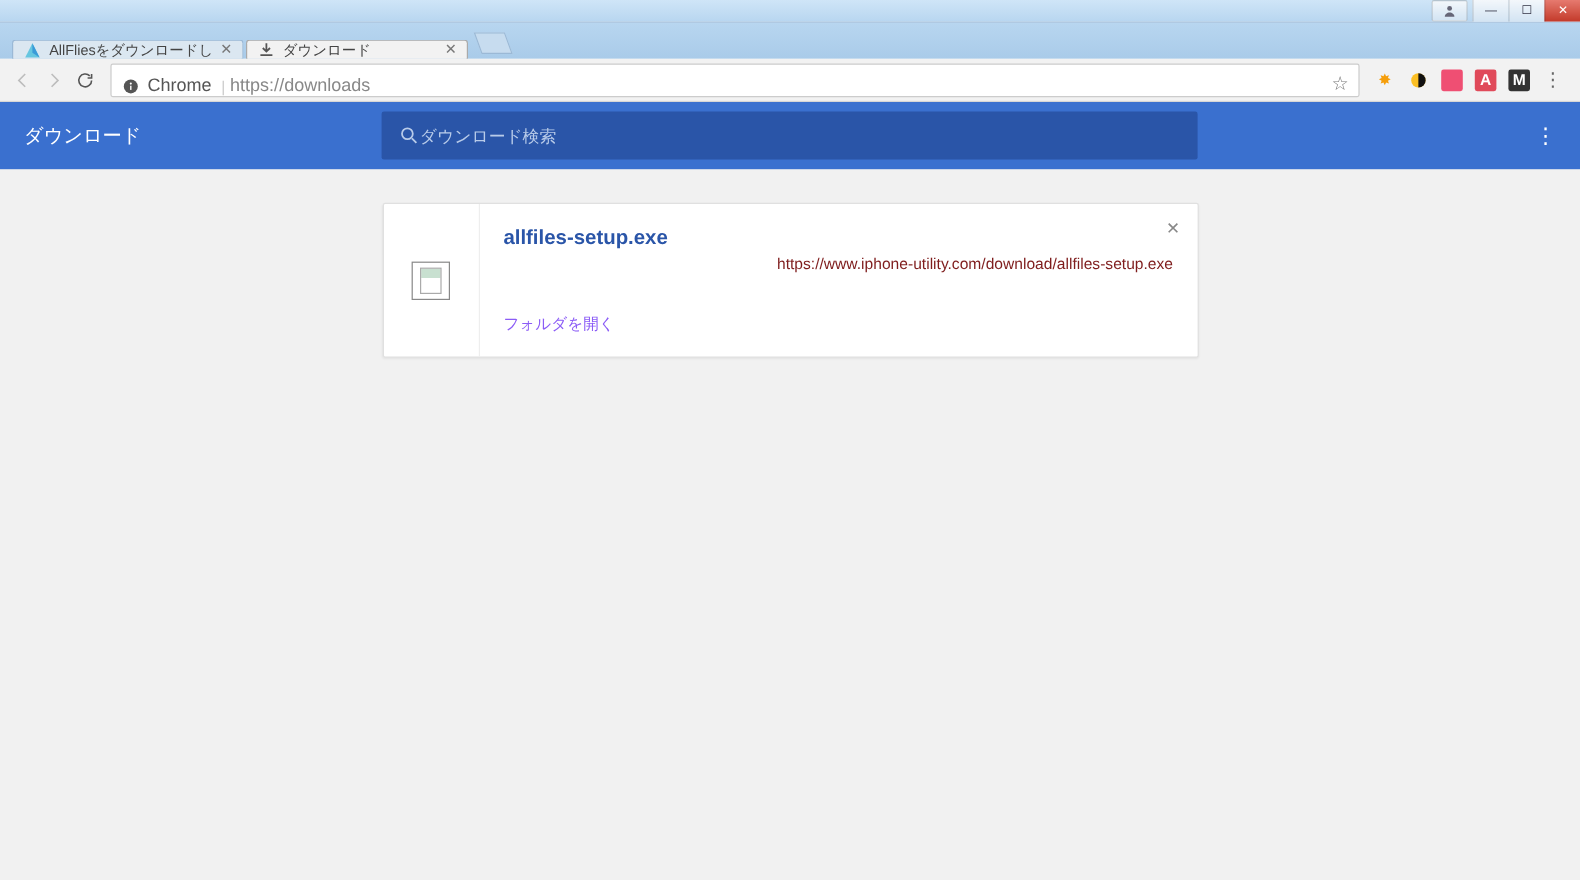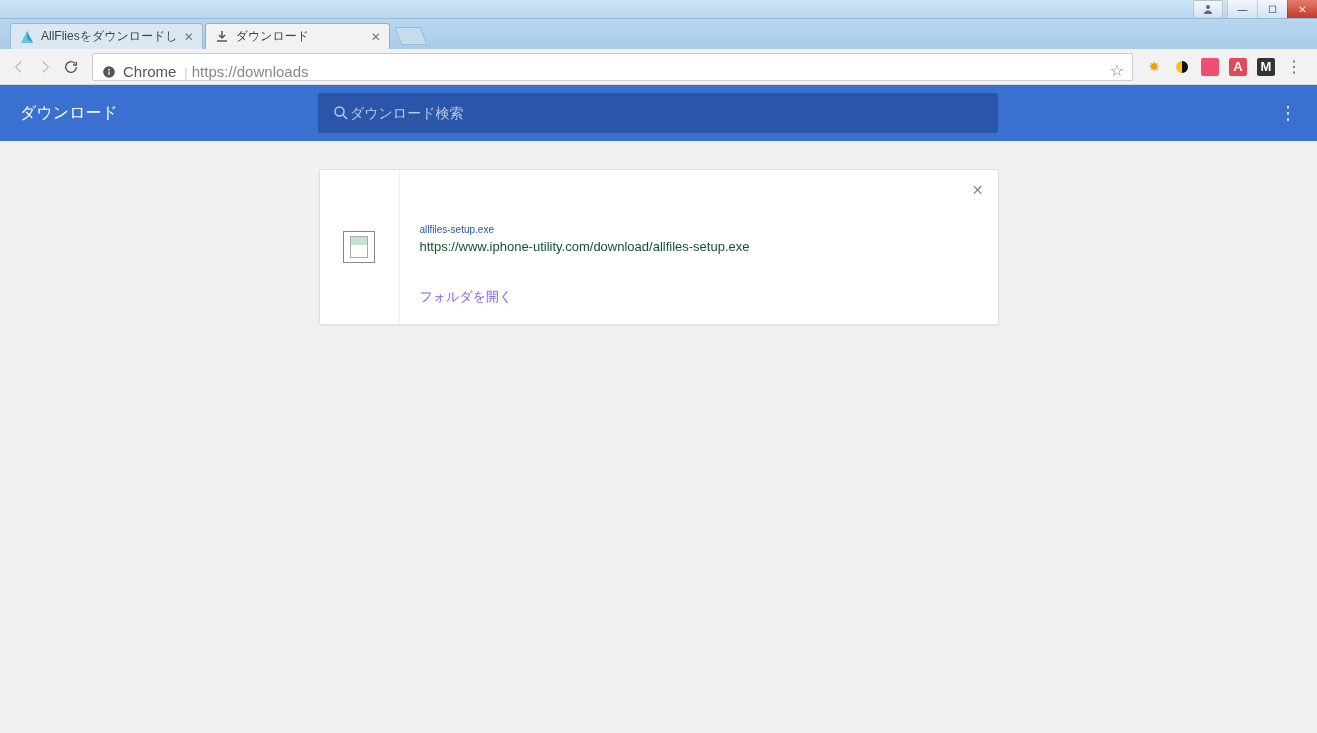--- a/index.html
+++ b/index.html
@@ -49,28 +49,28 @@
 
 
 .tabstrip {
   height: 30px;
   background: linear-gradient(#b8d6f0, #a9cbe9);
   display: flex;
   align-items: flex-end;
   padding-left: 10px;
 }
 .tab {
-  height: 26px;
+  height: 16px;
   min-width: 185px;
   max-width: 195px;
   background: #f2f2f2;
   border-top-left-radius: 3px;
   border-top-right-radius: 3px;
   display: flex;
-  align-items: center;
+  align-items: flex-start;
   padding: 0 8px;
   margin-right: 2px;
   font-size: 12px;
   color: #444;
   position: relative;
   border: 1px solid #aaa;
   border-bottom: none;
   overflow: hidden;
 }
 .tab.inactive {
@@ -248,29 +248,29 @@
   width: 18px; height: 22px;
   background: linear-gradient(#c8e0d0 40%, #fff 40%);
   border: 1px solid #aaa;
 }
 .dl-card .info-col {
   padding: 18px 20px;
   flex: 1;
 }
 .dl-name {
   color: #2a55a8;
-  font-size: 10px;
-  font-weight: 400;
+  font-size: 17px;
+  font-weight: 700;
   margin-bottom: 4px;
-  margin-top: 36px;
 }
 .dl-url {
-  color: #14532d;
+  color: #7f1d1d;
   font-size: 13px;
   margin-bottom: 34px;
+  text-align: right;
 }
 .dl-action {
   color: #8b5cf6;
   font-size: 13px;
   margin-top: 32px;
 }
 .dl-close {
   position: absolute;
   top: 12px;
   right: 14px;

